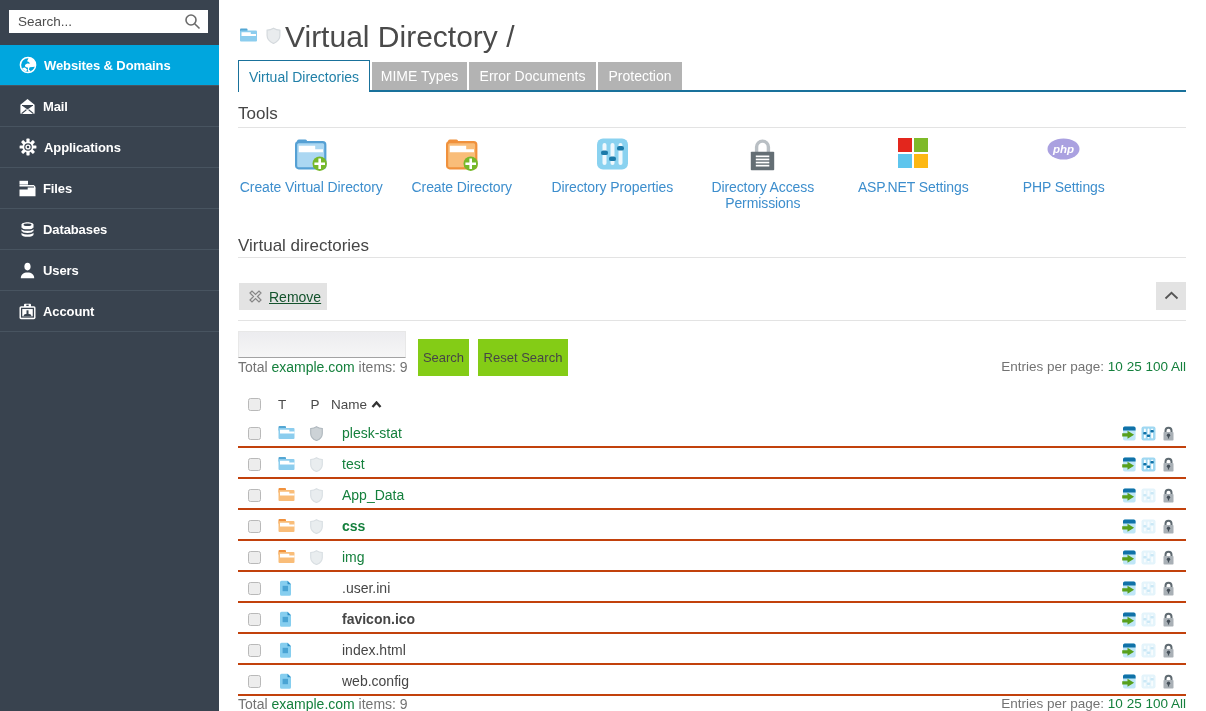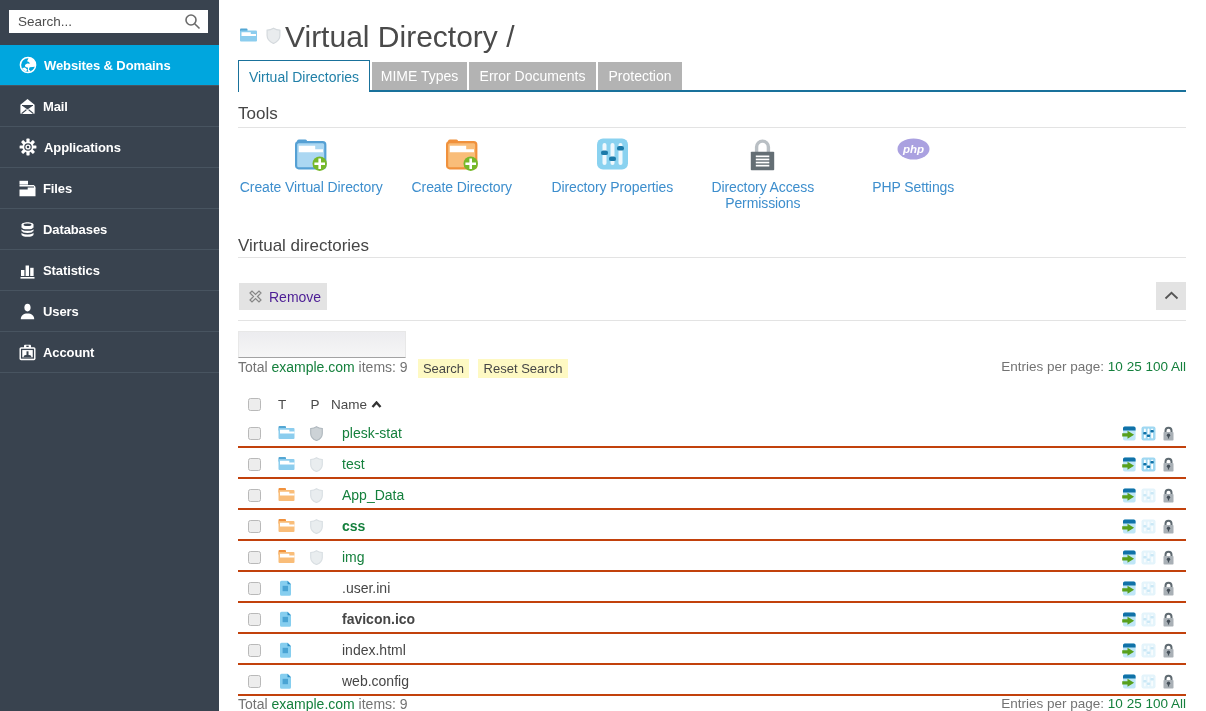--- a/index.html
+++ b/index.html
@@ -39,31 +39,31 @@
 
 
 #tools { top:138px; left:17px; width:952px; display:flex; }
 .tool { width:150.5px; text-align:center; }
 .tool .ticon { height:38px; display:flex; align-items:flex-start; justify-content:center; }
 .tool .tlabel { margin-top:3px; font-size:14px; letter-spacing:-0.1px; color:#3d8ecd; line-height:16px; white-space:nowrap; }
 .tool .tlabel.wrap { white-space:normal; }
 
 
 #toolbar { top:282px; height:28px; }
-.btn { display:inline-flex; align-items:center; height:28px; background:#e3e3e3; color:#4c1d95; font-size:14px; padding:0 6px; border:none; }
+.btn { display:inline-flex; align-items:center; height:28px; background:#e3e3e3; color:#14532d; font-size:14px; padding:0 6px; border:none;text-decoration:underline; }
 #removebtn { position:absolute; left:1px; top:1px; height:27px; }
 #removebtn svg { margin-left:3px; margin-right:6px; }
 #collapsebtn { position:absolute; right:0; top:0; width:30px; height:28px; background:#e3e3e3; display:flex; align-items:center; justify-content:center; }
 
 
 #searchrow { top:331px; height:28px; }
 #listsearch { position:absolute; left:0; top:0; width:168px; height:27px; border:1px solid #e8e8e8; border-bottom:1px solid #a3a3a3; background:linear-gradient(#ececef,#f6f6f6); }
 #btn-search { position:absolute; left:180px; top:8px; width:51px; }
 #btn-reset { position:absolute; left:240px; top:8px; width:90px; }
-.btn2 { display:inline-flex; align-items:center; justify-content:center; background:#fef9c3; color:#464646; font-size:13px; height:19px;margin-top:20px; }
+.btn2 { display:inline-flex; align-items:center; justify-content:center; background:#84cc16; color:#464646; font-size:13px; height:37px; }
 
 
 .totalrow { font-size:14px; color:#737373; }
 #total-top { top:359px; }
 #entries-top { top:359px; text-align:right; font-size:13.5px; }
 #total-bot { top:696px; }
 #entries-bot { top:696px; text-align:right; font-size:13.5px; }
 
 
 #thead { top:390px; height:27px; font-size:13.5px; color:#4a4a4a; }
@@ -146,31 +146,20 @@
           <path d="M2.5 3.6 C2.5 2.2 5.2 1.2 8.5 1.2 s6 1 6 2.4 v9.8 c0 1.4-2.7 2.4-6 2.4 s-6-1-6-2.4z" fill="#fff"></path>
           <ellipse cx="8.5" cy="3.7" rx="4" ry="1.3" fill="#39434f"></ellipse>
           <ellipse cx="8.5" cy="3.5" rx="4" ry="1.3" fill="#fff" opacity="0"></ellipse>
           <path d="M2.5 6.7 c0 1.4 2.7 2.4 6 2.4 s6-1 6-2.4" fill="none" stroke="#39434f" stroke-width="1.5"></path>
           <path d="M2.5 10.3 c0 1.4 2.7 2.4 6 2.4 s6-1 6-2.4" fill="none" stroke="#39434f" stroke-width="1.5"></path>
         </svg>
         <span>Databases</span>
       </div>
     <div class="mitem">
         <svg width="17" height="17" viewBox="0 0 17 17">
-          <g fill="#fff">
-            <rect x="2" y="8" width="3.4" height="6"></rect>
-            <rect x="6.6" y="3.5" width="3.4" height="10.5"></rect>
-            <rect x="11.2" y="5.8" width="3.4" height="8.2"></rect>
-            <rect x="1.5" y="15" width="14" height="1.6"></rect>
-          </g>
-        </svg>
-        <span>Statistics</span>
-      </div>
-    <div class="mitem">
-        <svg width="17" height="17" viewBox="0 0 17 17">
           <ellipse cx="8.5" cy="4.6" rx="3.1" ry="3.8" fill="#fff"></ellipse>
           <path d="M1.8 16.2 c0-3.6 2.8-5.6 6.7-5.6 s6.7 2 6.7 5.6z" fill="#fff"></path>
         </svg>
         <span>Users</span>
       </div>
     <div class="mitem">
         <svg width="17" height="17" viewBox="0 0 17 17">
           <path fill="#fff" d="M6 0.8 h5 a1 1 0 011 1 V4 H5 V1.8 a1 1 0 011-1z"></path>
           <path fill="#39434f" d="M7.3 1.6 h2.4 v1.6 H7.3z"></path>
           <rect x="0.5" y="3.2" width="16" height="13" rx="1.6" fill="#fff"></rect>
@@ -256,20 +245,31 @@
               <rect x="5.8" y="20.6" width="13.5" height="1.7"></rect>
               <rect x="5.8" y="23.7" width="13.5" height="1.7"></rect>
               <rect x="5.8" y="26.8" width="13.5" height="1.7"></rect>
             </g>
           </svg>
         </div>
         <div class="tlabel wrap">Directory Access<br>Permissions</div>
       </div>
     <div class="tool">
         <div class="ticon">
+          <svg width="30" height="30" viewBox="0 0 30 30" style="margin-bottom:4px;">
+            <rect x="0" y="0" width="14" height="14" fill="#e3261d"></rect>
+            <rect x="16" y="0" width="14" height="14" fill="#7eba28"></rect>
+            <rect x="0" y="16" width="14" height="14" fill="#5ec5ed"></rect>
+            <rect x="16" y="16" width="14" height="14" fill="#fdb813"></rect>
+          </svg>
+        </div>
+        <div class="tlabel">ASP.NET Settings</div>
+      </div>
+    <div class="tool">
+        <div class="ticon">
           <svg width="33" height="23" viewBox="0 0 33 23" style="margin-bottom:12px;">
             <ellipse cx="16.5" cy="11" rx="16" ry="10.5" fill="#aaa1e0"></ellipse>
             <text x="16.5" y="15" text-anchor="middle" font-family="Liberation Sans, sans-serif" font-size="11.5" font-weight="bold" font-style="italic" fill="#fff">php</text>
           </svg>
         </div>
         <div class="tlabel">PHP Settings</div>
       </div>
   </div>
   <div class="sect-h" style="top:236px;">Virtual directories</div>
   <div class="hrline" style="top:257px;"></div>

